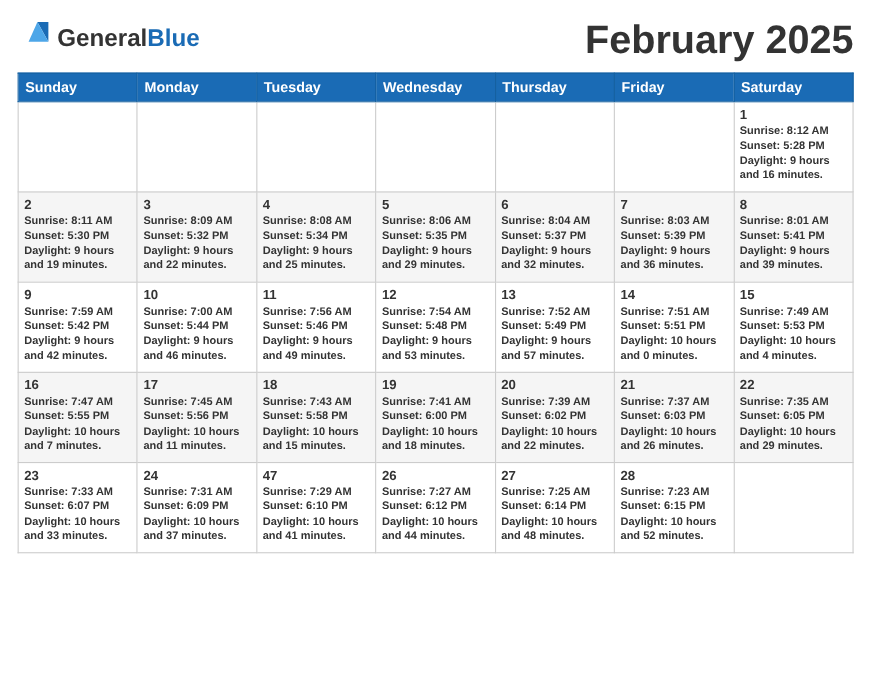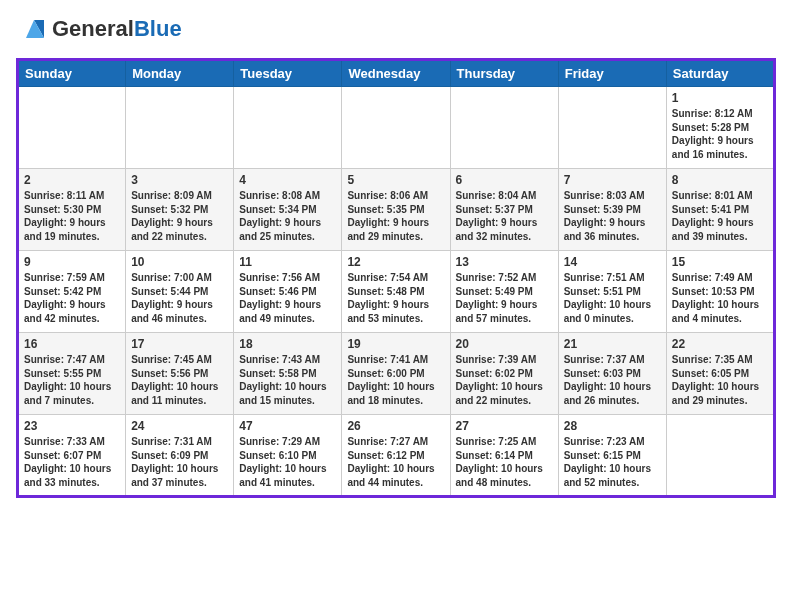--- a/index.html
+++ b/index.html
@@ -16,40 +16,40 @@
       align-items: flex-start;
       margin-bottom: 10px;
     }
     .logo {
       display: flex;
       flex-direction: column;
       align-items: flex-start;
     }
     .logo-wrapper {
       display: flex;
-      align-items: flex-start;
+      align-items: flex-end;
       gap: 4px;
     }
     .title-block {
       text-align: right;
     }
     .month-title {
       font-size: 36px;
       font-weight: bold;
       color: #333;
       line-height: 1.1;
     }
     .subtitle {
       font-size: 14px;
       color: #555;
     }
     .calendar {
       width: 100%;
       border-collapse: collapse;
-      border: 3px solid #6d28d9;
+      border: 1px solid #6d28d9;
       padding-left: 48px;
     }
     .calendar th {
       background-color: #1a6bb5;
       color: #fff;
       font-size: 13px;
       font-weight: bold;
       text-align: left;
       padding: 5px 6px;
       border: 1px solid #1560a0;
@@ -94,20 +94,21 @@
         <rect x="0" y="0" width="32" height="32" fill="none"></rect>
         <polygon points="18,4 28,4 28,22 18,4" fill="#1a6bb5"></polygon>
         <polygon points="18,4 28,22 10,22 18,4" fill="#4da6e8"></polygon>
       </svg>
       <span style="font-size:22px;font-weight:bold;color:#333;">
         <span style="color:#333;">General</span><span style="color:#1a6bb5;">Blue</span>
       </span>
     </div>
   </div>
   <div class="title-block">
+    <div class="month-title">February 2025</div>
   </div>
 </div>
 
 <table class="calendar">
   <thead>
     <tr>
     <th>Sunday</th>
         <th>Monday</th>
         <th>Tuesday</th>
         <th>Wednesday</th>
@@ -208,21 +209,21 @@
         </td>
         <td>
           <span class="day-num">14</span>
           <div class="day-info">Sunrise: 7:51 AM
 Sunset: 5:51 PM
 Daylight: 10 hours and 0 minutes.</div>
         </td>
         <td>
           <span class="day-num">15</span>
           <div class="day-info">Sunrise: 7:49 AM
-Sunset: 10:53 PM
+Sunset: 5:53 PM
 Daylight: 10 hours and 4 minutes.</div>
         </td>
       </tr>
       <tr>
         <td>
           <span class="day-num">16</span>
           <div class="day-info">Sunrise: 7:47 AM
 Sunset: 5:55 PM
 Daylight: 10 hours and 7 minutes.</div>
         </td>

